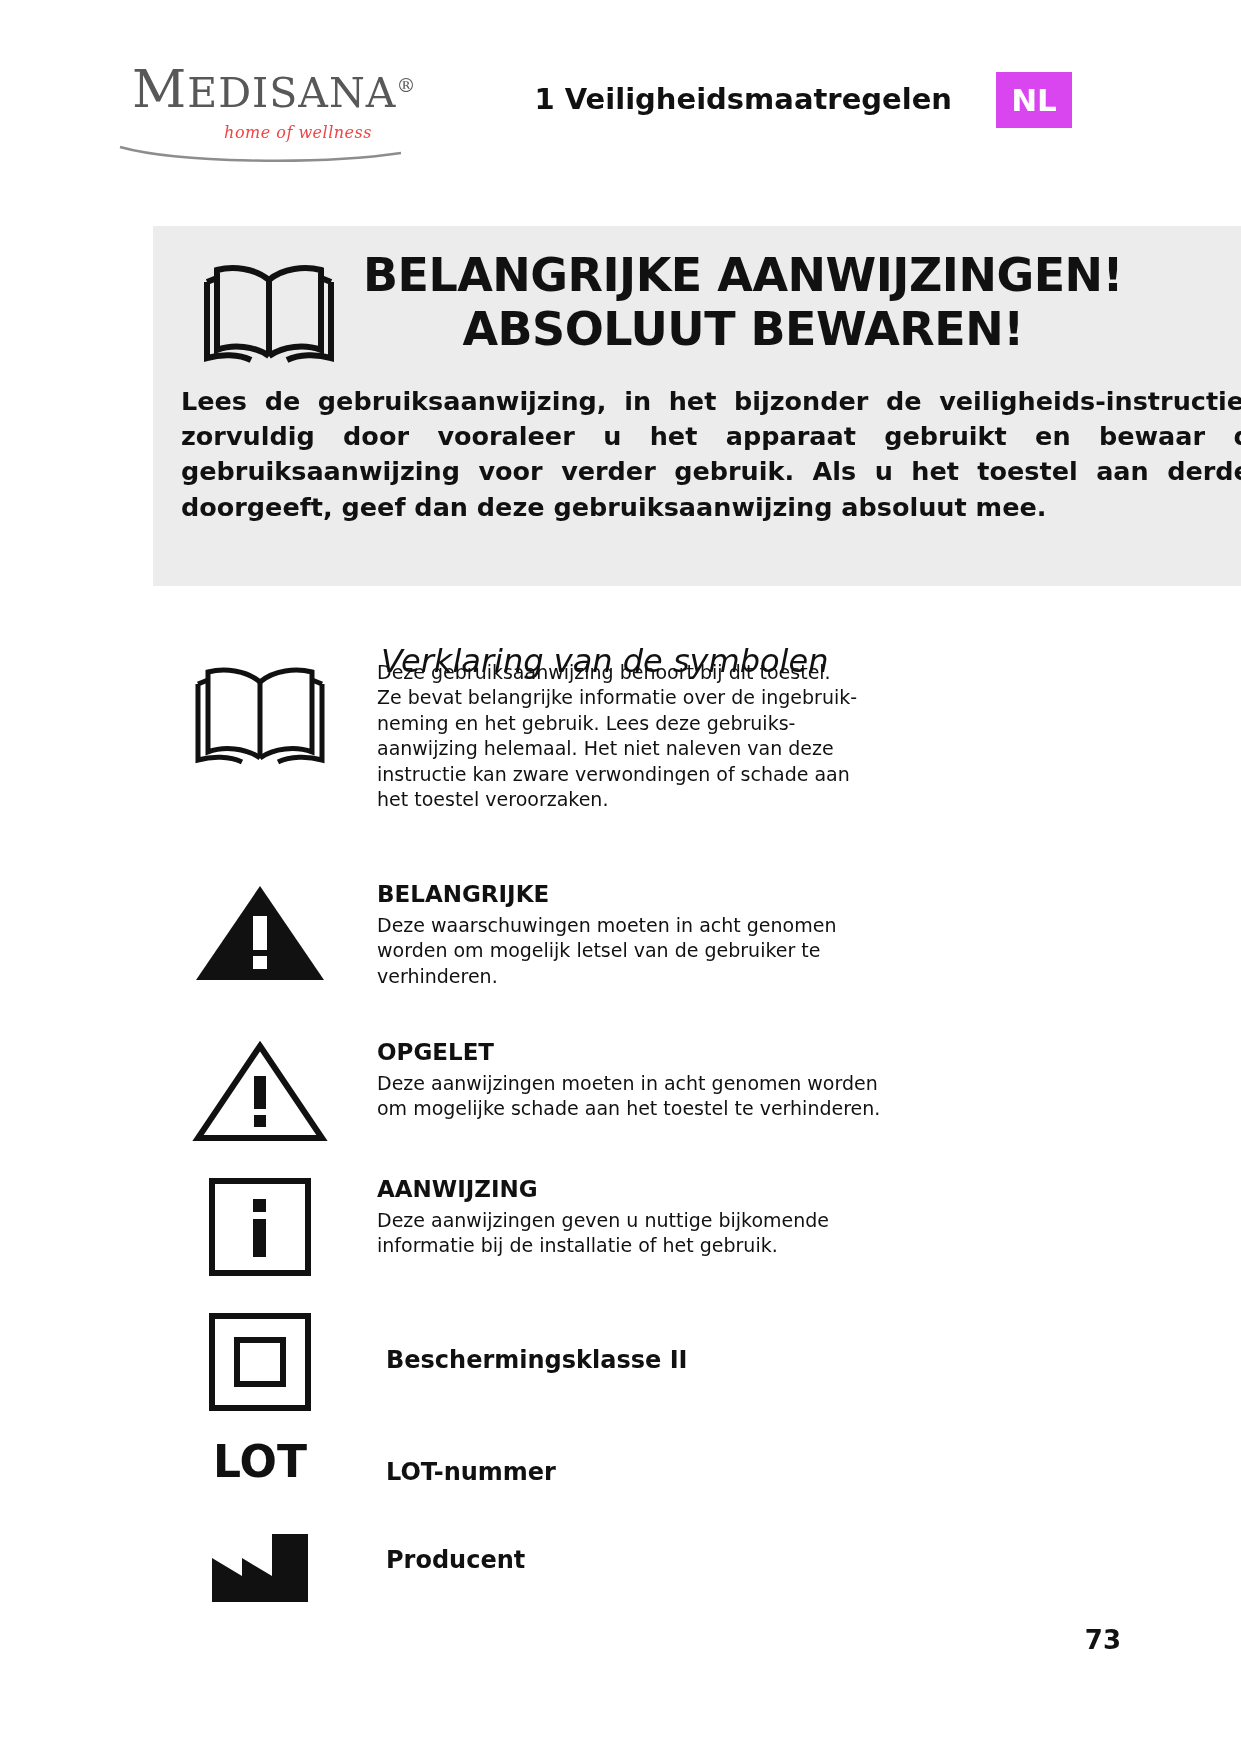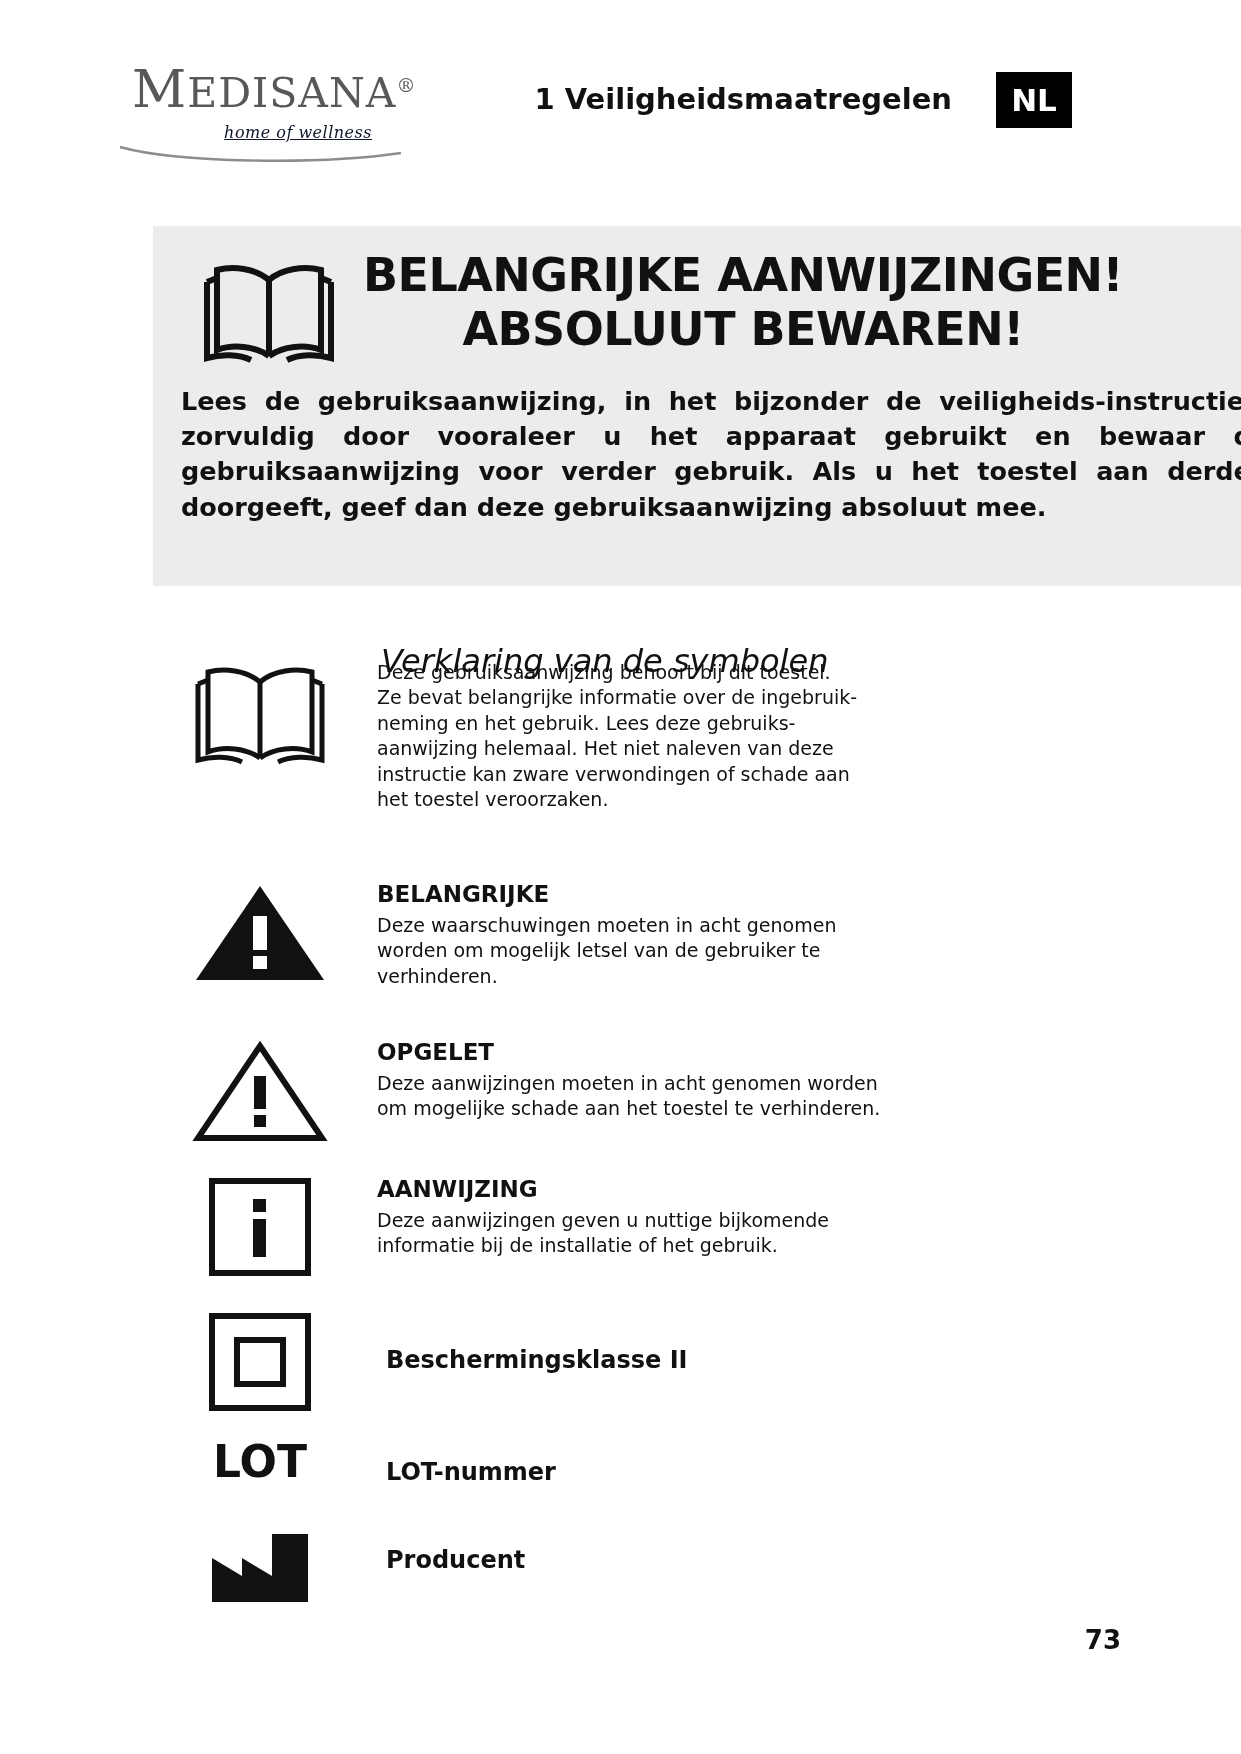--- a/index.html
+++ b/index.html
@@ -41,26 +41,25 @@
     font-size: 53px;
   }
   .logo-reg {
     font-size: 19px;
     vertical-align: super;
   }
   .logo-tag {
     font-family: "DejaVu Serif", serif;
     font-style: italic;
     font-size: 16px;
-    color: #0f172a;
+    color: #ef4444;
     text-align: right;
     width: 240px;
     margin-top: 4px;
     letter-spacing: 0.5px;
-    text-decoration: underline;
   }
   .logo-swoosh {
     position: absolute;
     left: -14px;
     top: 86px;
     width: 285px;
     height: 22px;
     overflow: hidden;
   }
   .logo-swoosh svg { display: block; }
@@ -73,21 +72,21 @@
     font-weight: bold;
     color: #111;
     white-space: nowrap;
   }
   .lang-badge {
     position: absolute;
     right: 0;
     top: 14px;
     width: 76px;
     height: 56px;
-    background: #000000;
+    background: #d946ef;
     color: #ffffff;
     font-size: 31px;
     font-weight: bold;
     display: flex;
     align-items: center;
     justify-content: center;
   }
 
   
   .notice {

